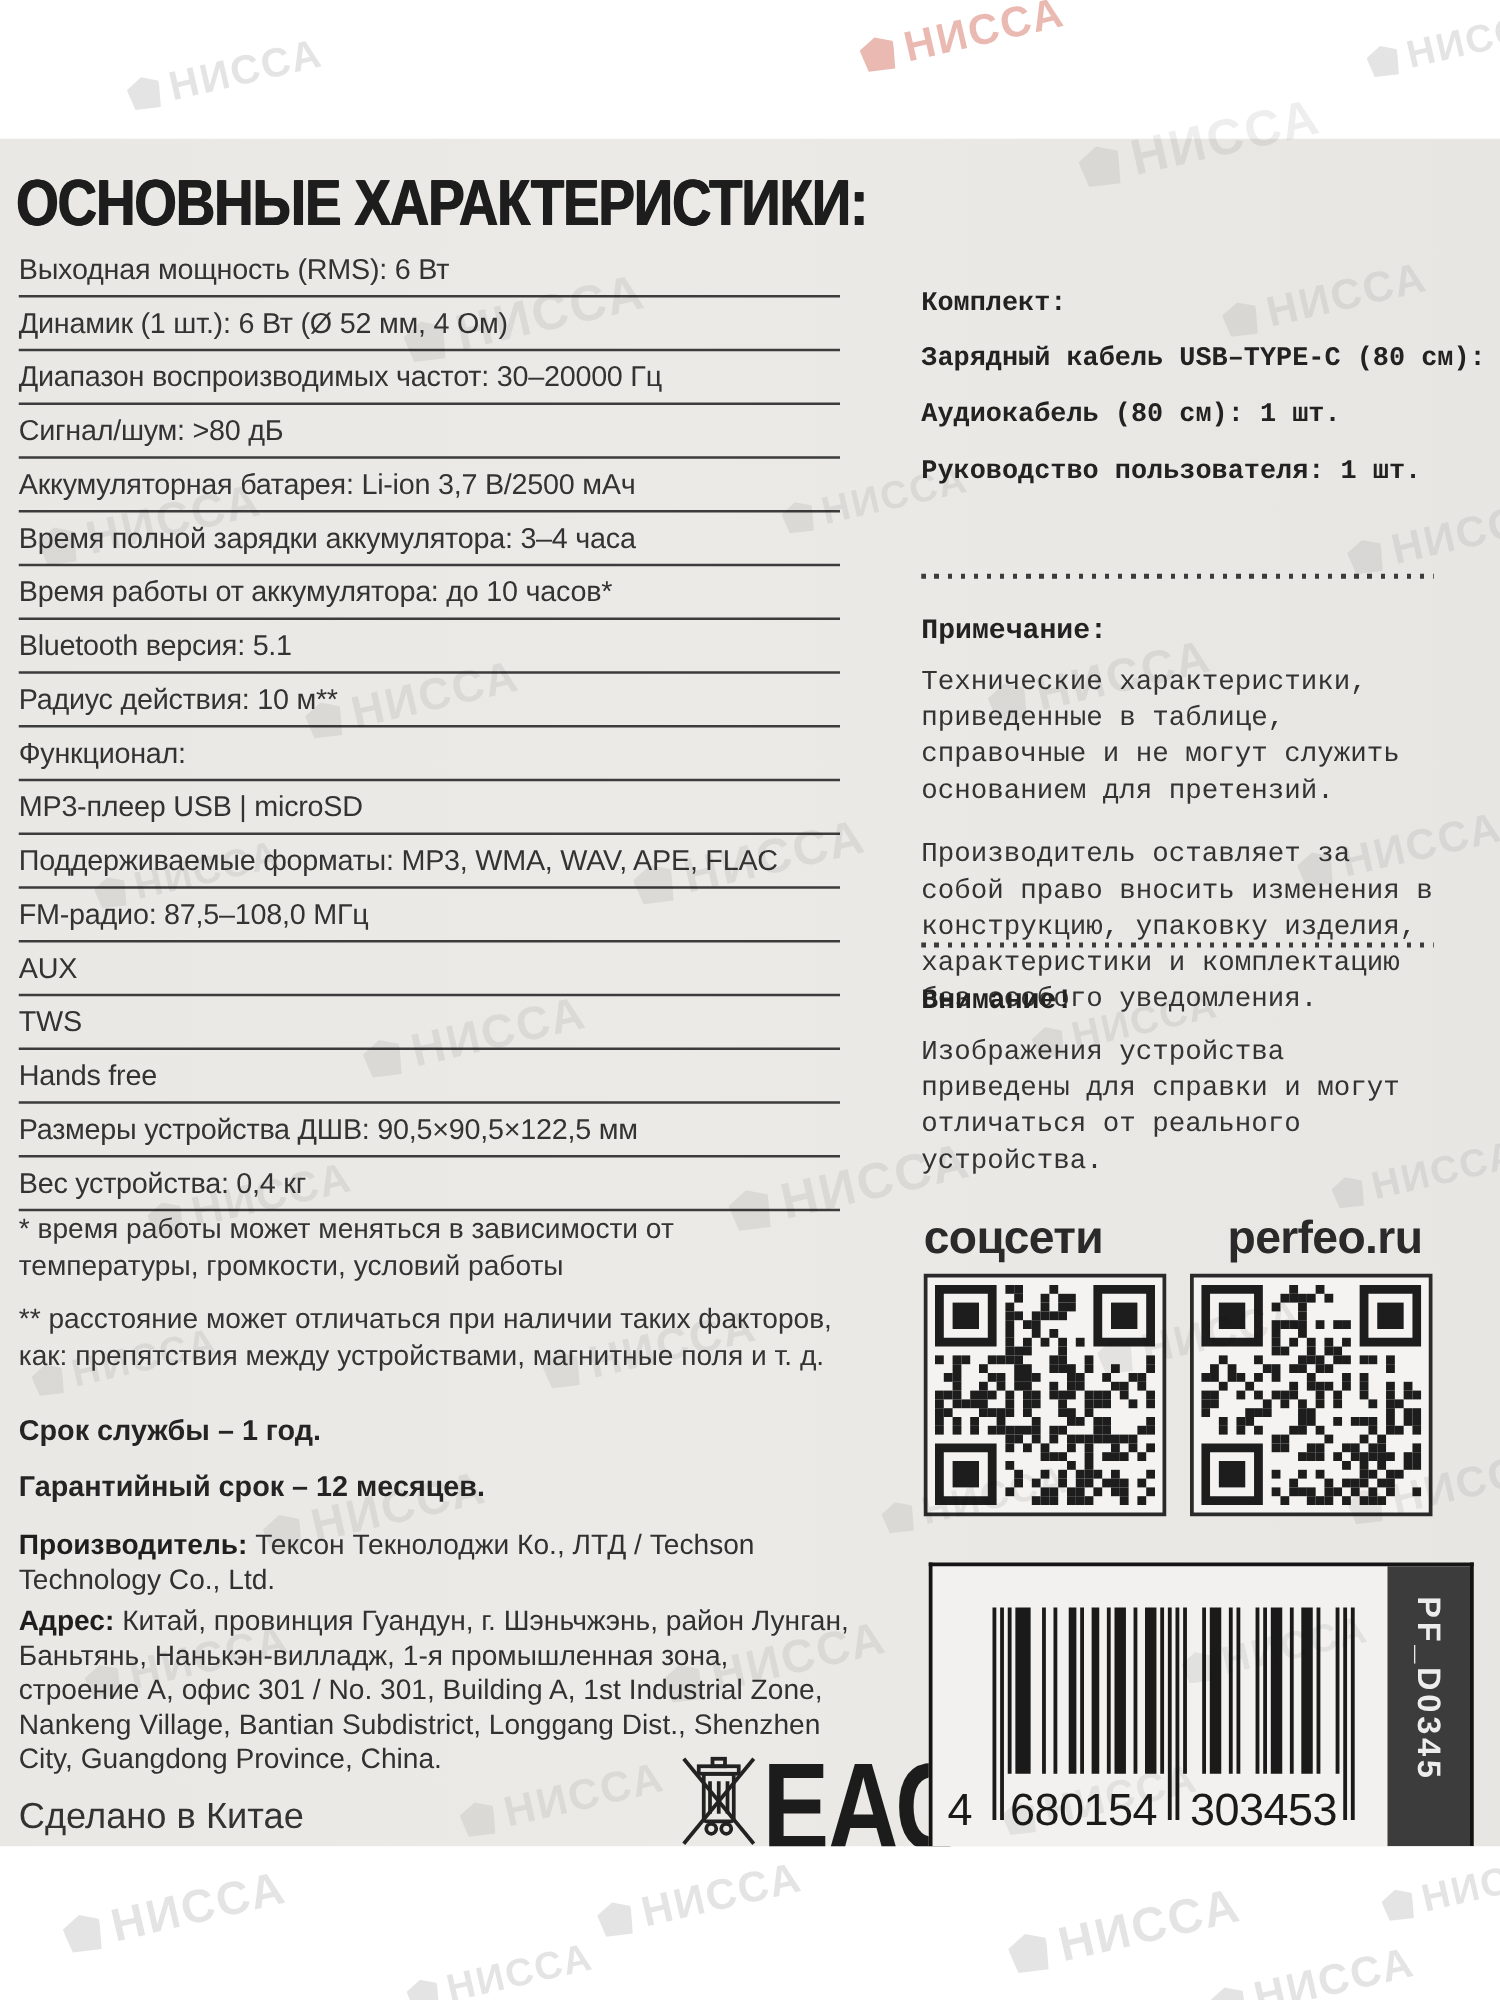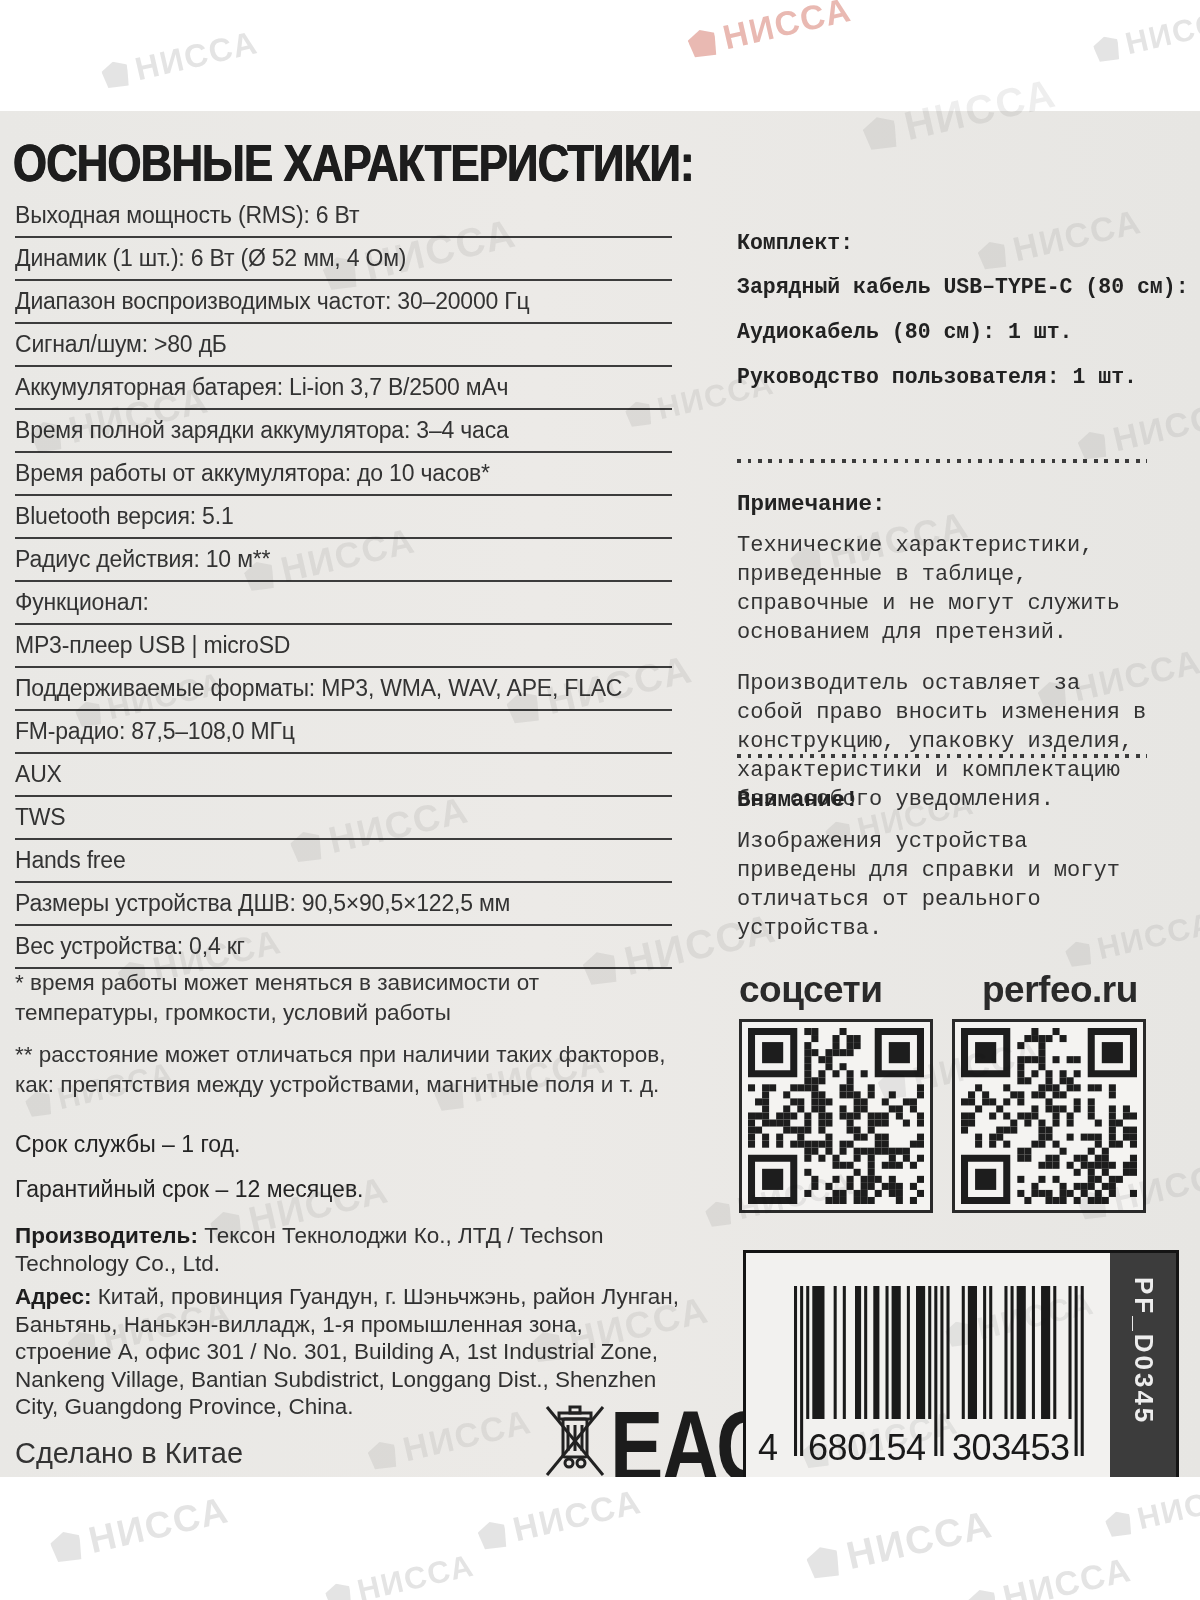--- a/index.html
+++ b/index.html
@@ -11,21 +11,21 @@
   .abs{position:absolute;}
   
   .title{left:13px;top:22px;font-size:52px;font-weight:700;color:#1d1d1d;
          letter-spacing:-1px;transform:scaleX(.84);transform-origin:left top;white-space:nowrap;
          text-shadow:.6px 0 0 currentColor,-.6px 0 0 currentColor;}
   
   ul.specs{left:15px;top:84px;width:657px;margin:0;padding:0;list-style:none;}
   ul.specs li{height:41px;display:flex;align-items:center;border-bottom:2px solid #3c3c3c;
               font-size:23px;letter-spacing:-.2px;color:#333;}
   .footnote{left:15px;width:664px;font-size:22.5px;line-height:30px;color:#343434;}
-  .boldline{left:15px;width:680px;font-size:23px;font-weight:400;color:#242424;}
+  .boldline{left:15px;width:680px;font-size:23px;font-weight:700;color:#242424;}
   .para{left:15px;width:666px;font-size:22.5px;line-height:27.5px;color:#313131;}
   .para b{color:#1e1e1e;}
   
   .rcol{left:737px;width:412px;font-family:Liberation Mono, monospace;}
   .pkg-label,.pkg-item{font-size:21.5px;font-weight:700;color:#222;white-space:nowrap;}
   .dotline{left:737px;width:410px;height:4px;
            background:repeating-linear-gradient(90deg,#3b3b3b 0 3.5px,transparent 3.5px 10.5px);}
   .note-label{font-size:22.5px;font-weight:700;color:#222;}
   .note-para{font-size:22px;line-height:29px;color:#333;}
   .qr-label{font-size:37px;font-weight:700;color:#2a2a2a;letter-spacing:-.5px;}

